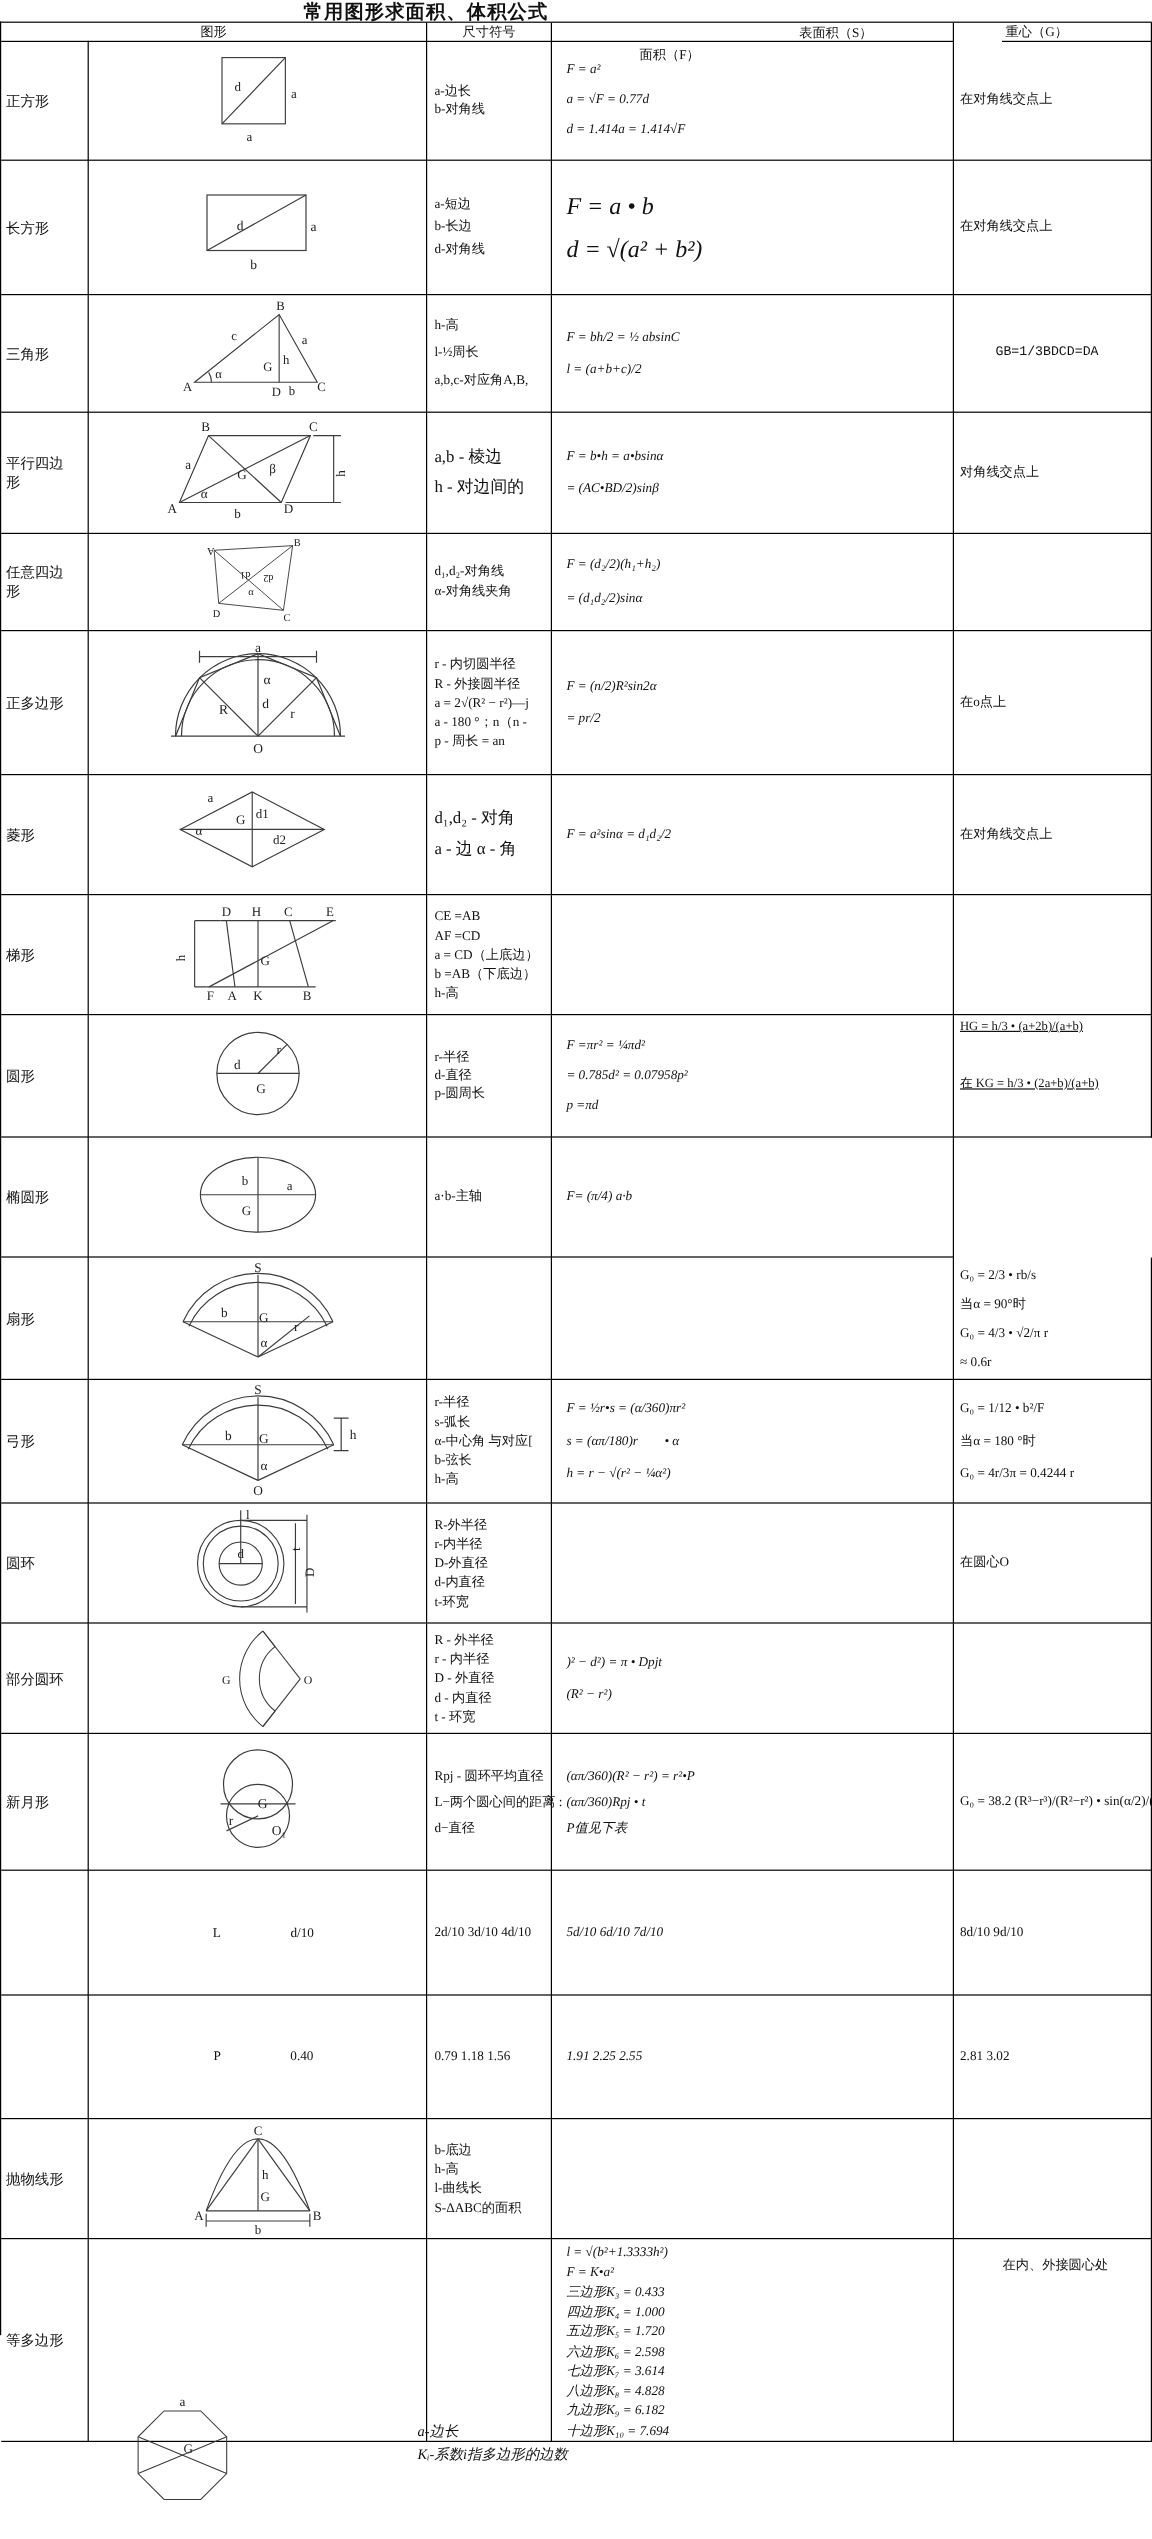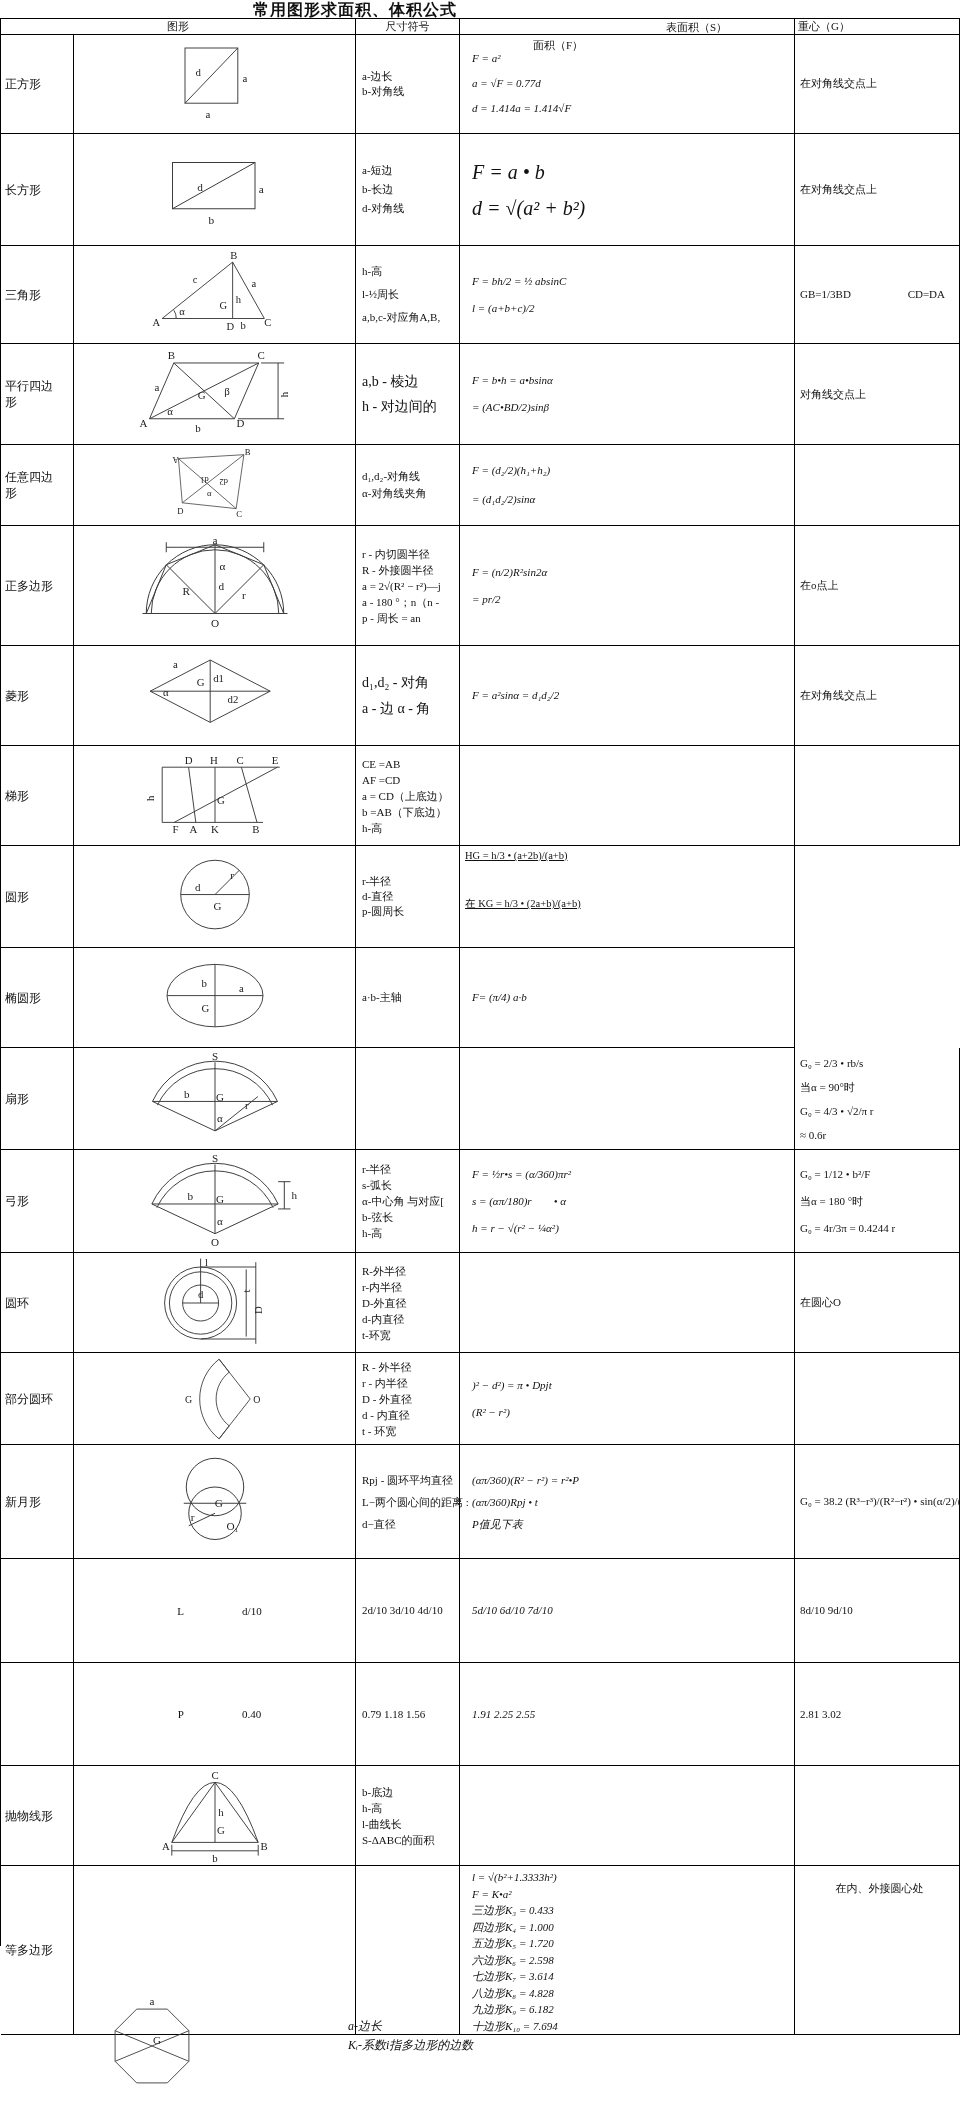--- a/index.html
+++ b/index.html
@@ -7,39 +7,39 @@
         font-family:"Liberation Serif","DejaVu Serif",serif;color:#111;}
   .title{position:absolute;left:0;top:0;width:710px;text-align:center;font-size:16px;
          font-weight:bold;letter-spacing:1px;}
   .tbl{position:absolute;left:0;top:18px;width:959px;border-top:1px solid #000;border-left:1px solid #000;}
   .hrow{display:grid;grid-template-columns:355px 104px 335px 165px;height:15px;}
   .hcell{border-right:1px solid #000;border-bottom:1px solid #000;position:relative;
          font-size:11px;display:flex;align-items:center;justify-content:center;}
   .hcell.ha{justify-content:flex-start;}
   .hcell .hl1{position:absolute;left:73px;top:19px;}
   .hcell .hl2{position:absolute;left:206px;top:1px;}
-  .hcell.hg{justify-content:flex-start;padding-left:3px;}
+  .hcell.hg{justify-content:flex-start;padding-left:3px;margin-left:40px;}
   .row{display:grid;grid-template-columns:73px 282px 104px 335px 165px;}
   .cell{border-right:1px solid #000;border-bottom:1px solid #000;box-sizing:border-box;
         display:flex;flex-direction:column;justify-content:center;overflow:visible;position:relative;}
   .cell.nm{align-items:flex-start;padding-left:4px;font-size:12px;}
   .cell.nm span{display:block;width:56px;line-height:16px;}
   .cell.fig{align-items:center;justify-content:center;}
   .cell.sym{padding-left:6px;font-size:11px;}
   .cell.area{padding-left:12px;font-size:11px;}
   .cell.cent{padding-left:5px;font-size:11px;}
   .line{line-height:15px;white-space:nowrap;}
   .area .line{font-style:italic;}
   
   .r0 .area .line{line-height:25px;}
   .r1 .sym .line{line-height:19px;}
   .r1 .area .line{font-size:20px;line-height:36px;}
   .r2 .sym .line{line-height:23px;}
   .r2 .area .line{line-height:27px;}
-  .r2 .cent{flex-direction:row;justify-content:space-between;align-items:center;padding:0 14px 0 5px;}
+  .r2 .cent{flex-direction:row;align-items:center;padding:0 14px 0 5px;font-family:Liberation Mono, monospace;}
   .r3 .sym{font-size:14px;}
   .r3 .sym .line{line-height:25px;}
   .r3 .area .line{line-height:27px;}
   .r4 .sym .line{line-height:17px;}
   .r4 .area .line{line-height:29px;}
   .r5 .sym .line{line-height:16px;}
   .r5 .area .line{line-height:27px;}
   .r6 .sym{font-size:14px;}
   .r6 .sym .line{line-height:26px;}
   .r7 .sym .line{line-height:16px;}
@@ -351,20 +351,25 @@
               <text x="56" y="35" text-anchor="middle" font-size="9" stroke="none">d</text>
               <text x="84" y="25" text-anchor="middle" font-size="9" stroke="none">r</text>
               <text x="72" y="51" text-anchor="middle" font-size="9" stroke="none">G</text>
             </svg>
           </div>
           <div class="cell sym">
             <div class="line">r-半径</div>
             <div class="line">d-直径</div>
             <div class="line">p-圆周长</div>
           </div>
+          <div class="cell area">
+            <div class="line">F =πr² = ¼πd²</div>
+            <div class="line">= 0.785d² = 0.07958p²</div>
+            <div class="line">p =πd</div>
+          </div>
           <div class="cell cent">
             <div class="line">HG = h/3 • (a+2b)/(a+b)</div>
             <div class="line">在 KG = h/3 • (2a+b)/(a+b)</div>
           </div>
         </div>
         <div class="row r9" style="height: 100px;">
           <div class="cell nm">
             <span>椭圆形</span>
           </div>
           <div class="cell fig">

